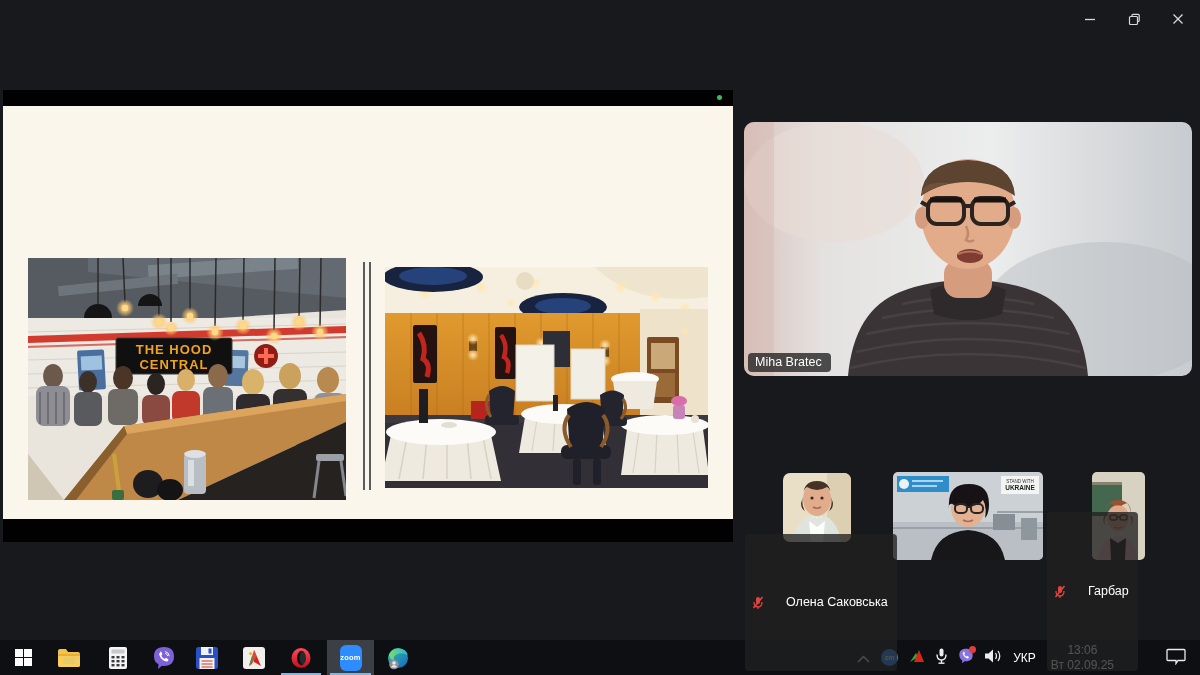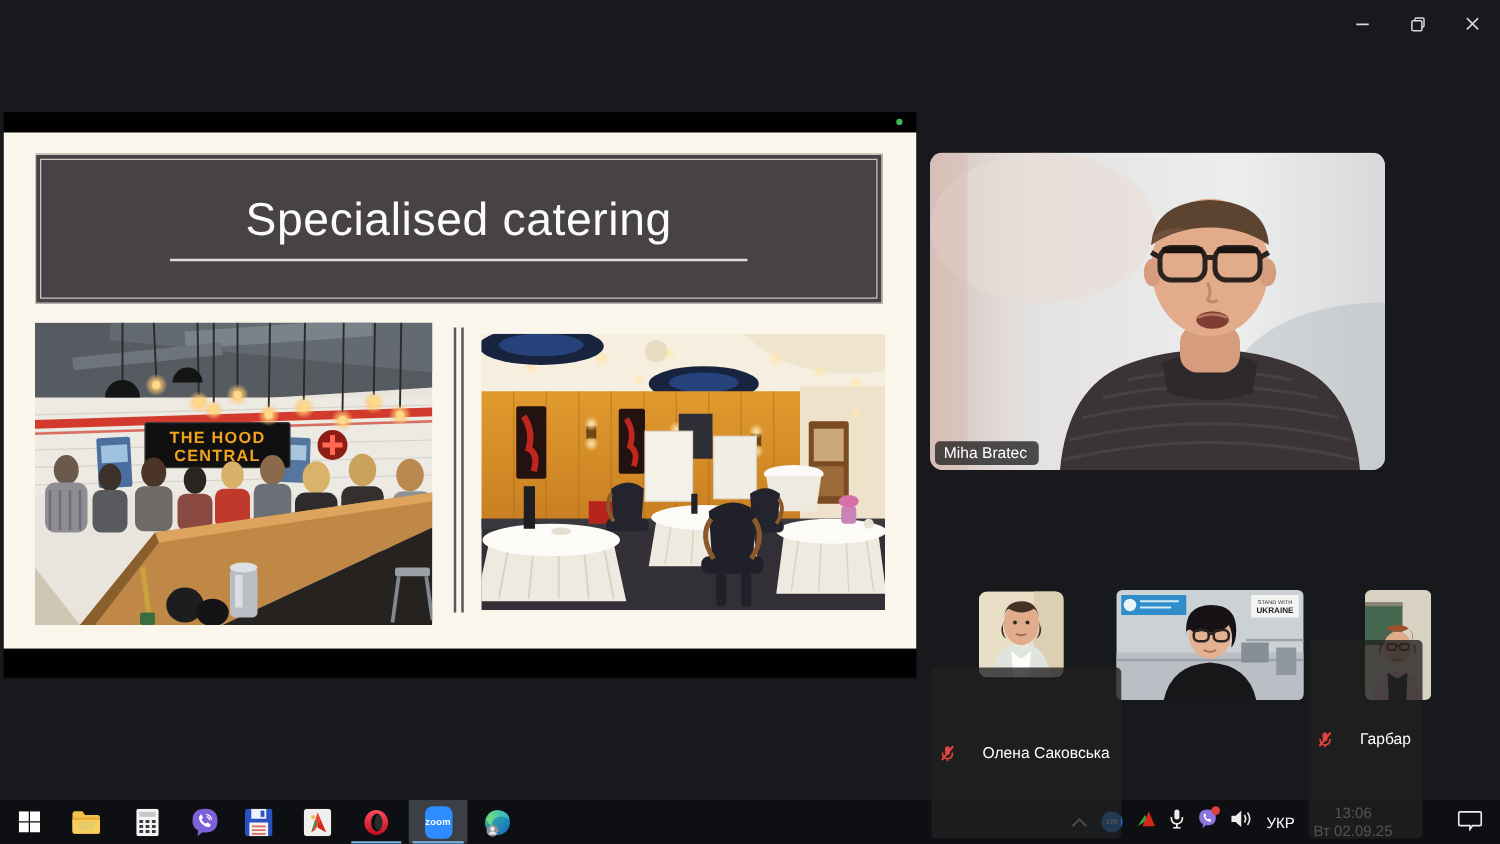--- a/index.html
+++ b/index.html
@@ -24,21 +24,21 @@
   .title-underline{margin-top:12px;width:462px;height:2px;background:#dedad5;}
 
   .photo{position:absolute;overflow:hidden;}
   .photo svg{display:block;}
   #photo-left{left:25px;top:152px;width:318px;height:242px;}
   #photo-divider{position:absolute;left:360px;top:156px;height:228px;width:8px;border-left:2px solid#585a5e;border-right:2px solid #585a5e;}
   #photo-right{left:382px;top:161px;width:323px;height:221px;}
 
   
   .vid{position:absolute;border-radius:8px;overflow:hidden;background:#222;}
-  #vid-main{left:744px;top:122px;width:364px;height:254px;border-radius:10px;}
+  #vid-main{left:744px;top:122px;width:448px;height:254px;border-radius:10px;}
   .name-tag{position:absolute;left:4px;bottom:4px;display:flex;align-items:center;gap:5px;background:rgba(32,32,32,.78);color:#fff;font-size:12.5px;padding:2px 9px 3px 7px;border-radius:4px;white-space:nowrap;}
   .name-tag.float{position:absolute;z-index:5;gap:22px;}
   .mutedmic{flex:0 0 auto;}
 
   #thumb1{left:783px;top:473px;width:68px;height:69px;border-radius:7px;}
   #thumb2{left:893px;top:472px;width:150px;height:88px;border-radius:5px;}
   #thumb3{left:1092px;top:472px;width:53px;height:88px;border-radius:5px;}
   #tag1{left:745px;top:534px;}
   #tag2{left:905px;top:538px;}
   #tag3{left:1047px;top:512px;}
@@ -80,24 +80,20 @@
         </svg>
     </div>
   </div>
 
   <div id="share">
     <div class="bar-top">
       <div class="rec-dot" style="background:#3fba54;"></div>
     </div>
 
     <div id="slide">
-      <div class="title-box">
-        <div class="slide-title">Specialised catering</div>
-        <div class="title-underline"></div>
-      </div>
 
       <div class="photo" id="photo-left">
         <svg width="318" height="242" viewBox="0 0 318 242">
           <defs>
             <radialGradient id="glow" cx="50%" cy="50%" r="50%">
               <stop offset="0%" stop-color="#ffe2a0" stop-opacity="1"></stop>
               <stop offset="45%" stop-color="#ffc96e" stop-opacity=".75"></stop>
               <stop offset="100%" stop-color="#ffc96e" stop-opacity="0"></stop>
             </radialGradient>
           </defs>

